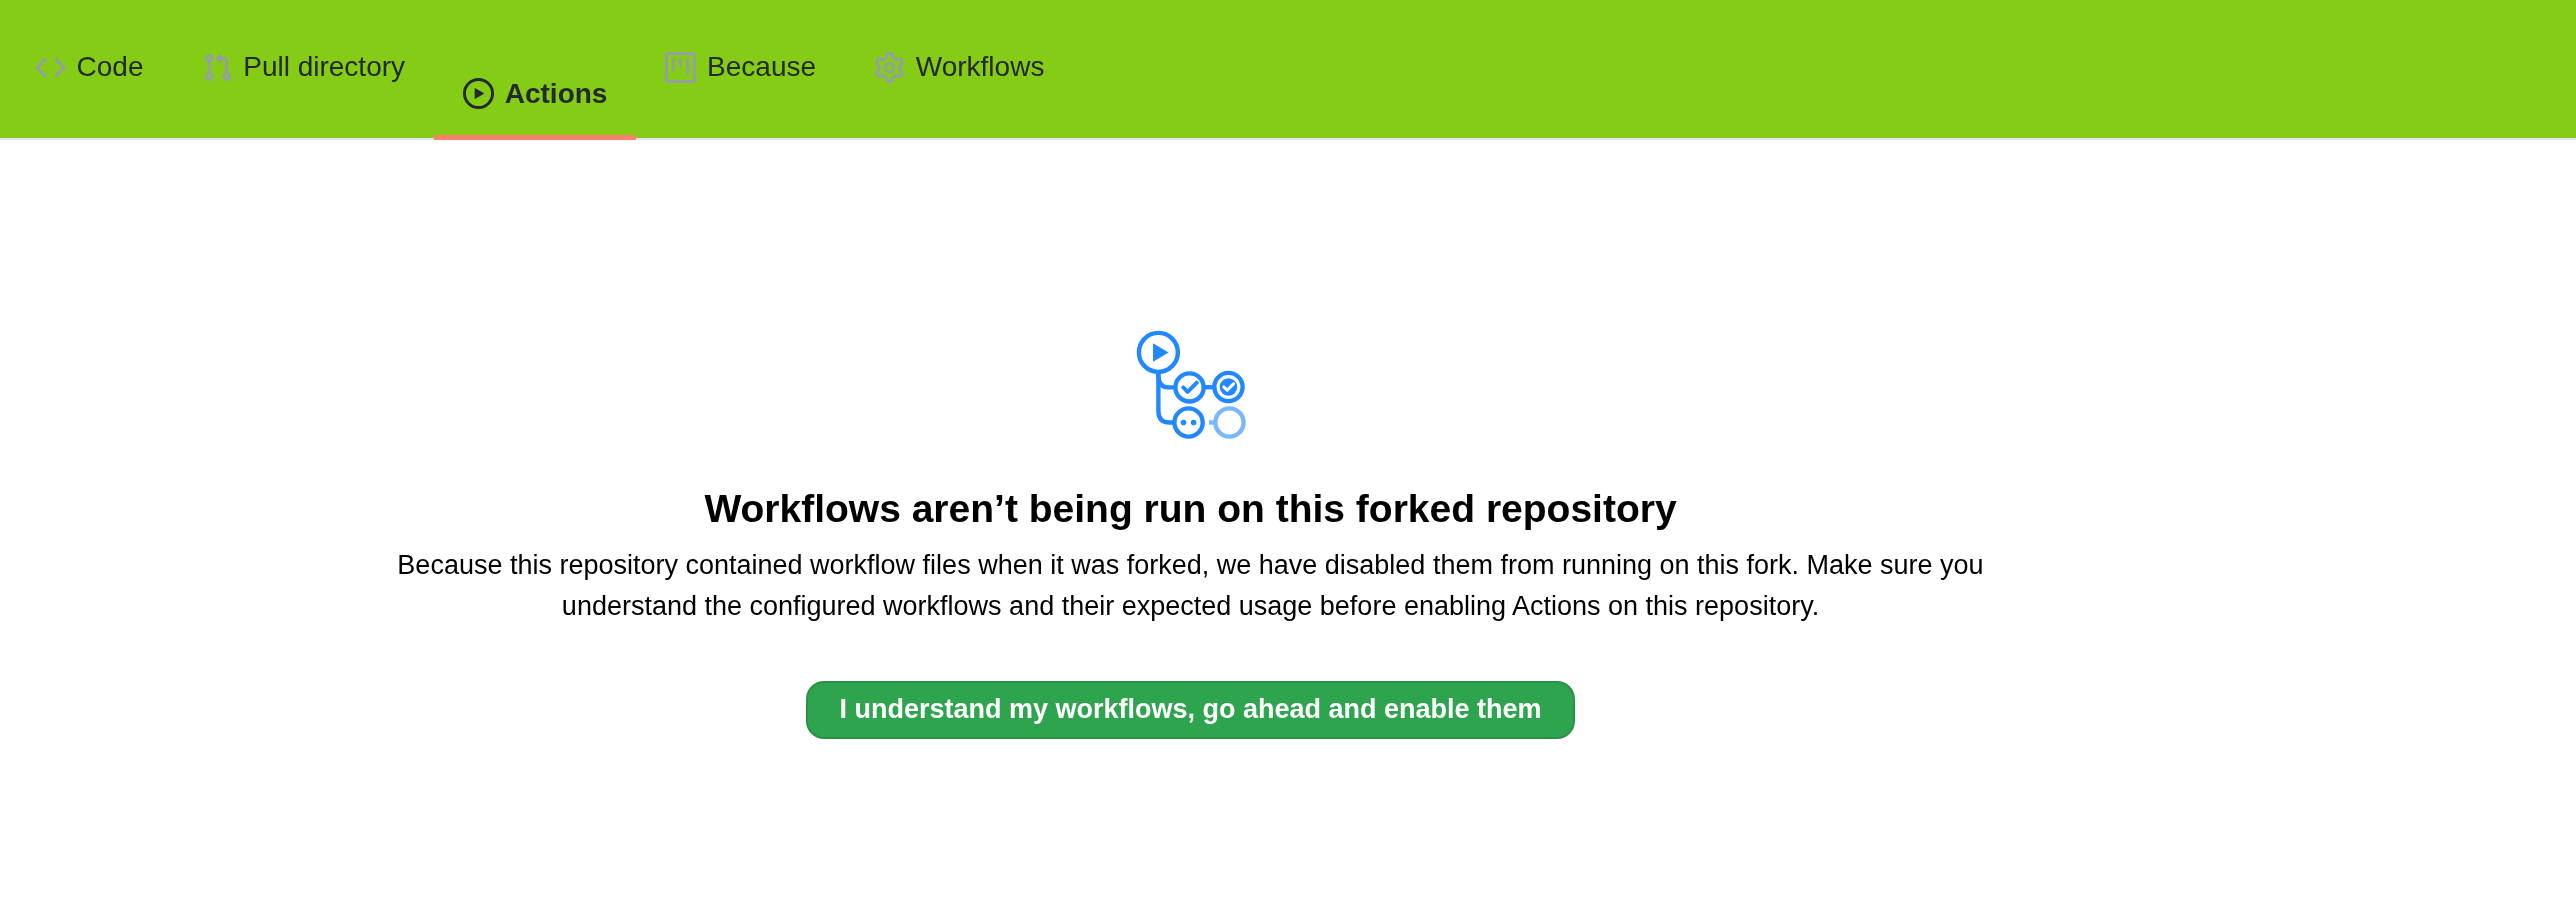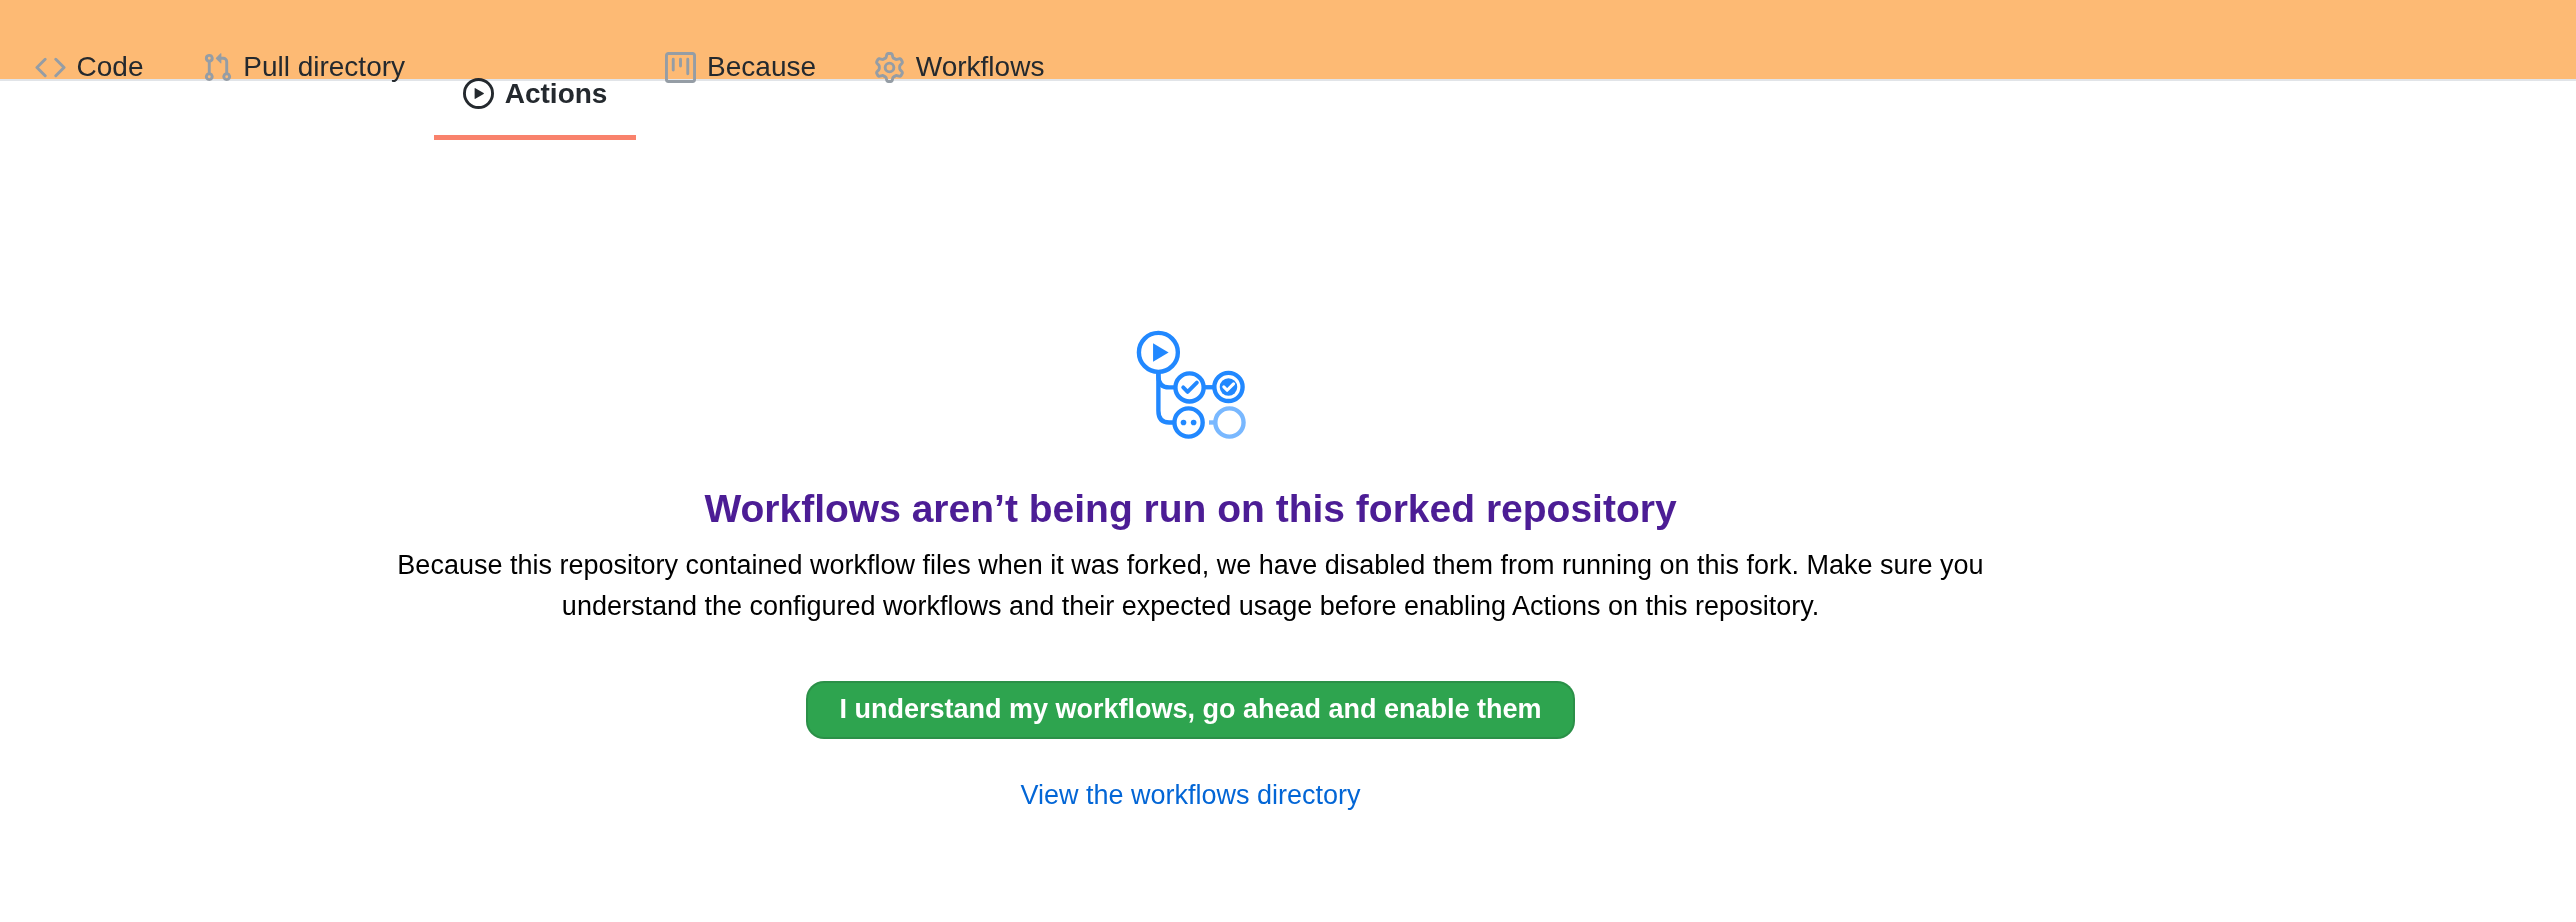--- a/index.html
+++ b/index.html
@@ -7,22 +7,22 @@
   body {
     width: 2576px; height: 923px;
     background: #ffffff;
     font-family: "Liberation Sans", sans-serif;
     position: relative; overflow: hidden;
     -webkit-font-smoothing: antialiased;
   }
 
   
   .repo-nav {
-    position: absolute; top: 0; left: 0; width: 100%; height: 81px;
-    background: #fdba74;
+    position: absolute; top: 0; left: 0; width: 100%; height: 140px;
+    background: #84cc16;
     border-bottom: 2px solid #e1e4e8;
     display: flex; align-items: stretch;
     padding-left: 5.9px;
   }
   .tab {
     display: flex; align-items: center;
     height: 111px; padding: 23.5px 29px 0;
     font-size: 28px; color: #24292e; text-decoration: none;
     cursor: pointer; white-space: nowrap;
   }
@@ -33,21 +33,21 @@
 
   
   .blankslate {
     position: absolute; top: 115px; left: 0; width: 2381px;
     text-align: center;
   }
   .wf-icon { display: block; margin: 215px auto 0; }
   .bs-heading {
     margin: 45px 0 0;
     font-size: 39px; line-height: 47px; font-weight: 700;
-    color: #4c1d95;
+    color: #000000;
   }
   .bs-desc {
     margin: 12.7px auto 0; max-width: 1610px;
     font-size: 27px; line-height: 41px;
     color: #000000;
   }
   .bs-button {
     margin-top: 54px;
     display: inline-block;
     background: #2ea44f; color: #ffffff;
@@ -137,18 +137,15 @@
   </svg>
 
   <h2 class="bs-heading">Workflows aren’t being run on this forked repository</h2>
 
   <p class="bs-desc">Because this repository contained workflow files when it was forked, we have disabled them from running on this fork. Make sure you understand the configured workflows and their expected usage before enabling Actions on this repository.</p>
 
   <div>
     <button class="bs-button">I understand my workflows, go ahead and enable them</button>
   </div>
 
-  <div class="bs-link-row">
-    <a class="bs-link">View the workflows directory</a>
-  </div>
 
 </main>
 
 
 </body></html>

